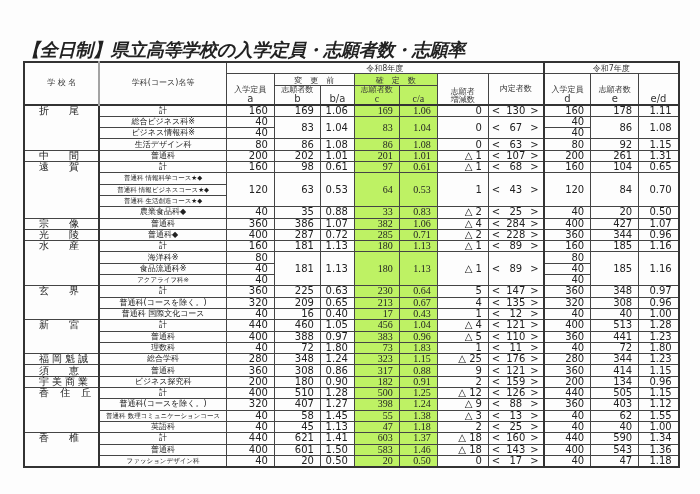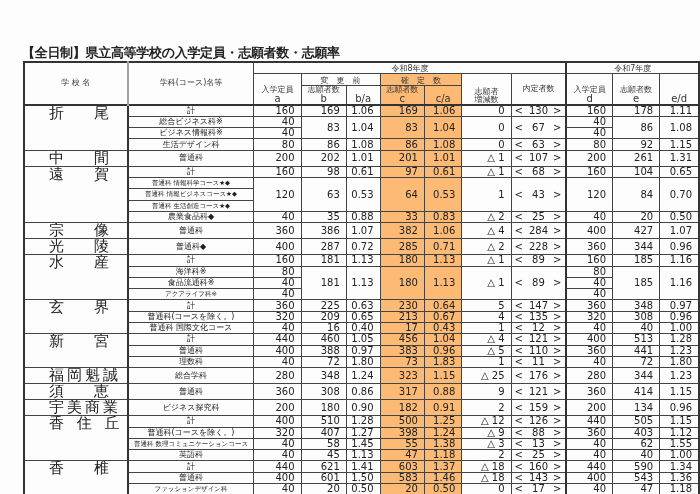--- a/index.html
+++ b/index.html
@@ -1,28 +1,28 @@
 <!DOCTYPE html>
 <html><head>
 <meta charset="utf-8">
 <style>
   html, body { margin:0; padding:0; background:#fdfdfd; }
   body { width:700px; height:494px; position:relative; overflow:hidden;
          font-family:"DejaVu Sans", sans-serif; color:#222; }
-  .title { position:absolute; left:22px; top:44px; font-size:13px; font-weight:bold; letter-spacing:-0.3px; }
+  .title { position:absolute; left:22px; top:38px; font-size:18px; font-weight:bold; letter-spacing:-0.3px;font-style:italic; }
   table { position:absolute; left:23px; top:61px; border-collapse:collapse; table-layout:fixed;
           border:2px solid #333; font-size:10px; line-height:1; }
   td, th { border:1px solid #444; padding:0 3px; height:10.3px; white-space:nowrap; overflow:hidden; font-weight:normal; }
   th { font-size:8px; color:#333; vertical-align:bottom; }
   .hdr-school, .hdr-dept { vertical-align:middle; }
-  .orange { background:#fdba74; }
+  .orange { background:#bef264;font-family:Liberation Serif, serif; }
   .num { text-align:right; padding-right:6px; }
   .dept { text-align:center; font-size:8px; }
   .dept.small { font-size:6.5px; }
-  .school { text-align:left; font-size:15px; padding-left:24px; border-right:2px solid #333; }
+  .school { text-align:left; font-size:10px; padding-left:14px; border-right:2px solid #333; }
   .group-top td { border-top:1.5px solid #333; }
   .lt { text-align:left; padding-left:3px; border-right:none; }
   .gt { text-align:right; padding-right:4px; border-left:none; }
   .mid { border-left:none; border-right:none; text-align:center; padding-right:2px; }
   .thick-left { border-left:2px solid #333; }
 </style>
 </head>
 <body>
 
 <div class="title">【全日制】県立高等学校の入学定員・志願者数・志願率</div>

